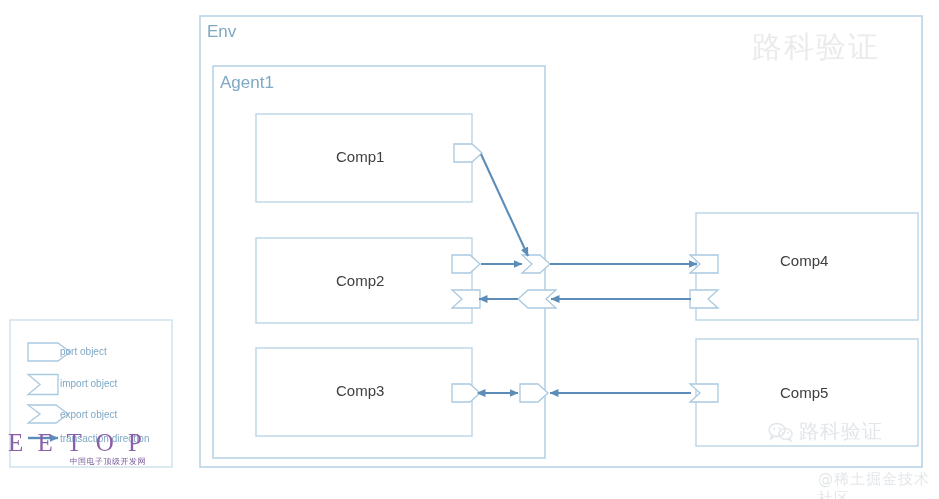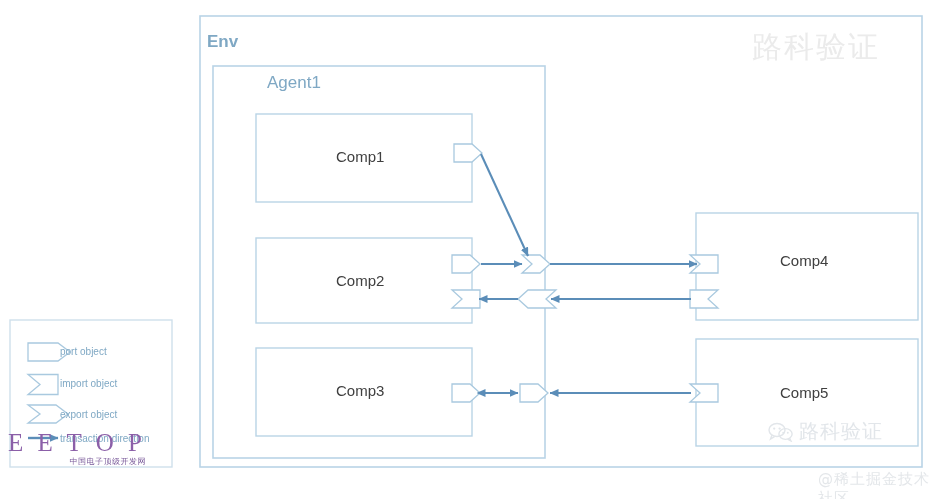--- a/index.html
+++ b/index.html
@@ -156,23 +156,23 @@
 
   <path d="M28,343 L58,343 L70,352 L58,361 L28,361 Z" fill="#ffffff" stroke="#a9c9df" stroke-width="1.3"></path>
 
   <path d="M28,364.5 L58,364.5 L58,384.5 L28,384.5 L40,374.5 Z" fill="#ffffff" stroke="#a9c9df" stroke-width="1.3" transform="translate(0,10)"></path>
 
   <path d="M28,405 L56,405 L68,414 L56,423 L28,423 L40,414 Z" fill="#ffffff" stroke="#a9c9df" stroke-width="1.3"></path>
 
   <line x1="28" y1="438" x2="58" y2="438" stroke="#5b8db8" stroke-width="2.4" marker-end="url(#arrowhead)"></line>
 </svg>
 
-<div class="lbl container-label" style="left:207px; top:32px;font-weight:bold;">Env</div>
-
-<div class="lbl container-label" style="left:220px; top:73px;margin-left:47px;">Agent1</div>
+<div class="lbl container-label" style="left:207px; top:22px;">Env</div>
+
+<div class="lbl container-label" style="left:220px; top:73px;">Agent1</div>
 
 <div class="lbl comp-label" style="left:336px; top:148px;">Comp1</div>
 
 <div class="lbl comp-label" style="left:336px; top:272px;">Comp2</div>
 
 <div class="lbl comp-label" style="left:336px; top:382px;">Comp3</div>
 
 <div class="lbl comp-label" style="left:780px; top:252px;">Comp4</div>
 
 <div class="lbl comp-label" style="left:780px; top:384px;">Comp5</div>

